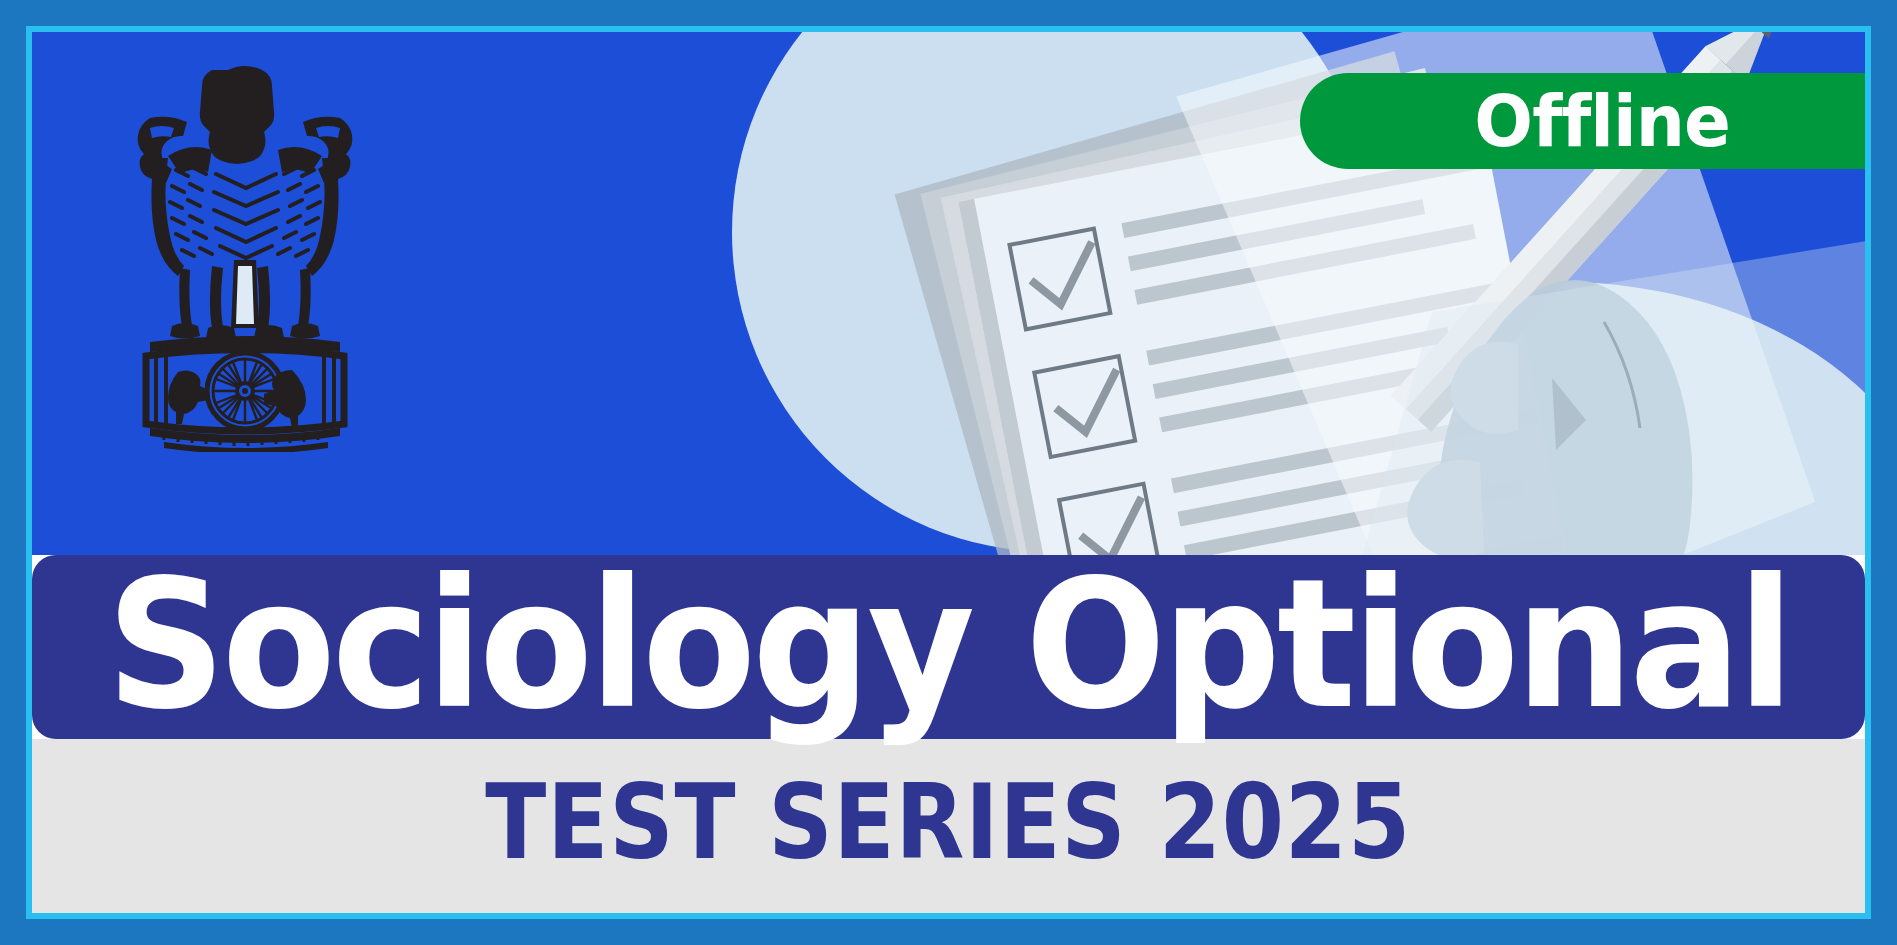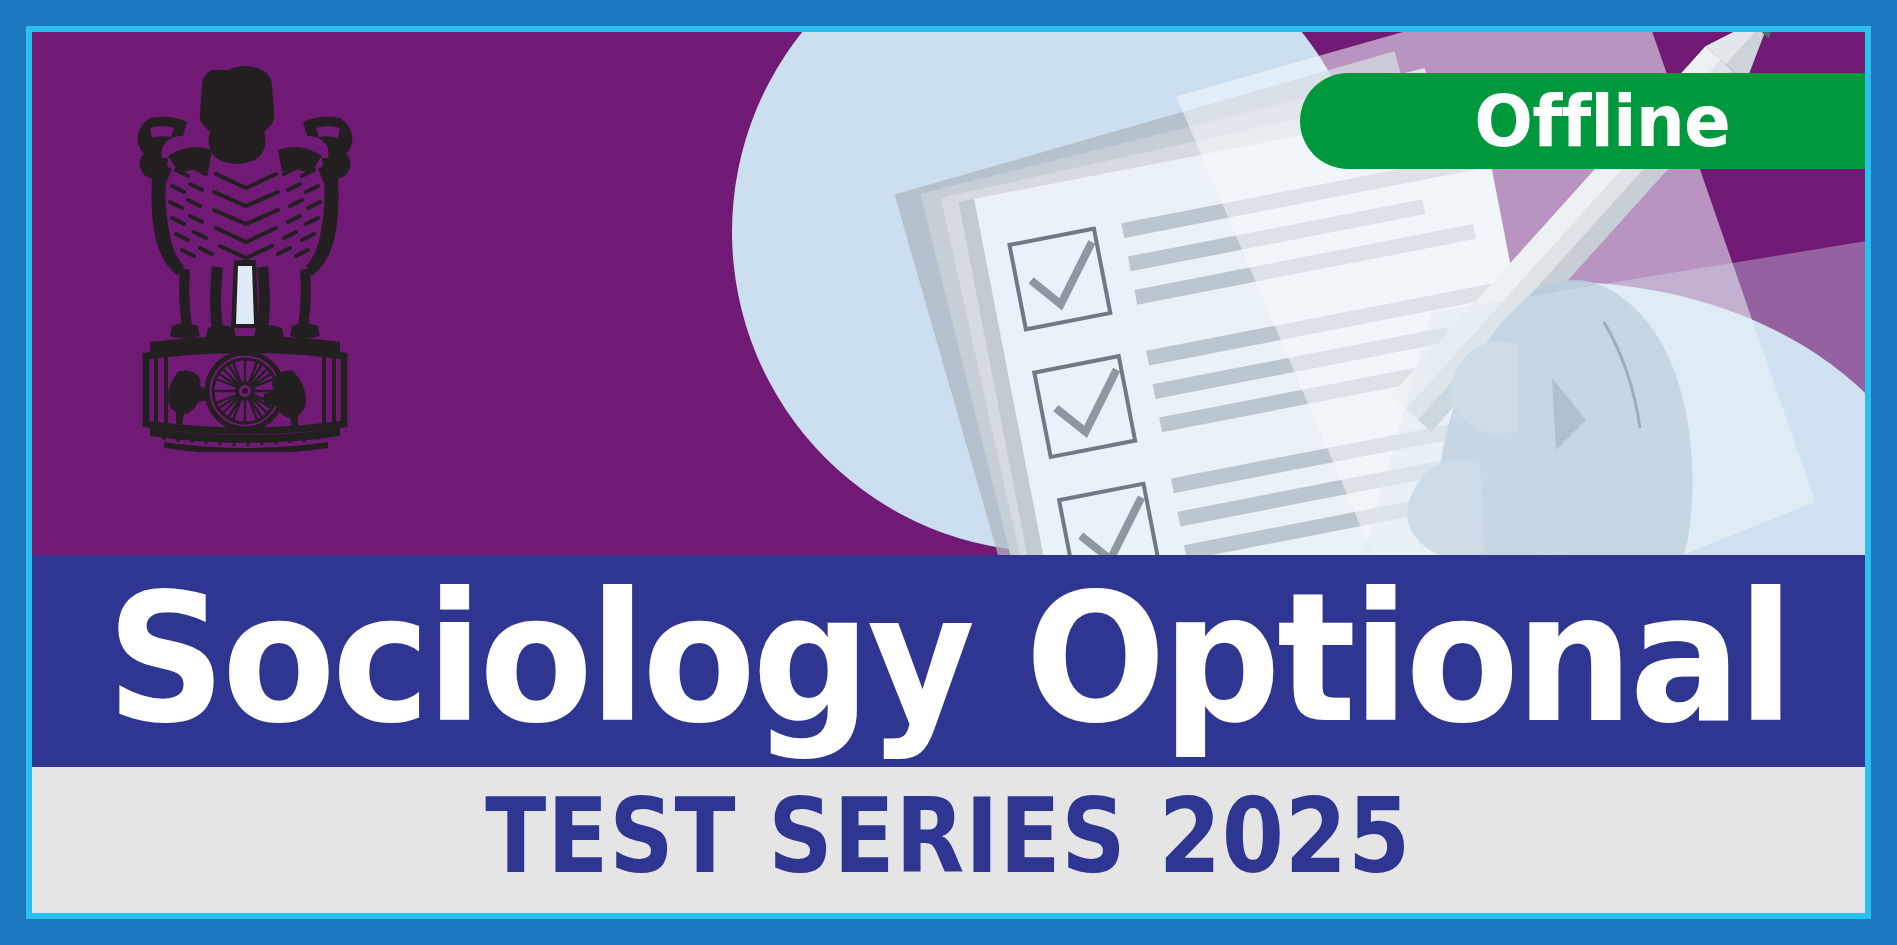--- a/index.html
+++ b/index.html
@@ -91,28 +91,29 @@
     font-weight:bold;
     letter-spacing:-1px;
     line-height:1;
     font-family:"DejaVu Sans","Liberation Sans",sans-serif;
     transform:scaleX(0.96);
   }
 
   
   .title-band{
     position:relative;
-    height:212px;
+    height:184px;
     background:#2e3691;
     overflow:visible;
     display:flex;
     align-items:center;
     justify-content:center;
     flex:none;
     z-index:5;
+    border-radius:24px;
   }
   .title-text{
     color:#ffffff;
     font-size:178px;
     font-weight:bold;
     line-height:0.96;
     letter-spacing:-4px;
     white-space:nowrap;
     font-family:"DejaVu Sans","Liberation Sans",sans-serif;
     transform:scaleX(0.93) translateY(-2px);
@@ -141,21 +142,21 @@
 </style>
 </head>
 <body>
 
 <div class="poster" style="background: rgb(29, 118, 192);">
 
   <div class="inner-frame" style="background: rgb(41, 192, 240);"></div>
 
   <div class="card">
 
-    <div class="hero" style="background: #701a75; padding-left: 17px;">
+    <div class="hero" style="background: #1d4ed8; padding-left: 17px;">
 
       <div class="hero-blob" style="background: rgb(203, 223, 241);"></div>
       <div class="hero-blob2" style="background: rgb(203, 223, 241);"></div>
 
       <div class="emblem">
         <svg viewBox="0 0 250 400" xmlns="http://www.w3.org/2000/svg">
           <g fill="#231f20">
 
             <path d="M108 18 q17-8 34 0 q10 5 10 16 l2 26 q1 9-4 14 l-6 6 q3 9 0 17 q-3 9-12 12 q-8 3-15 3 q-7 0-15-3 q-9-3-12-12 q-3-8 0-17 l-6-6 q-5-5-4-14 l2-26 q0-11 10-16z
                      M112 26 q13-6 26 0 q6 3 6 10 l2 24 q1 6-3 10 q-5 5-18 5 q-13 0-18-5 q-4-4-3-10 l2-24 q0-7 6-10z"></path>

